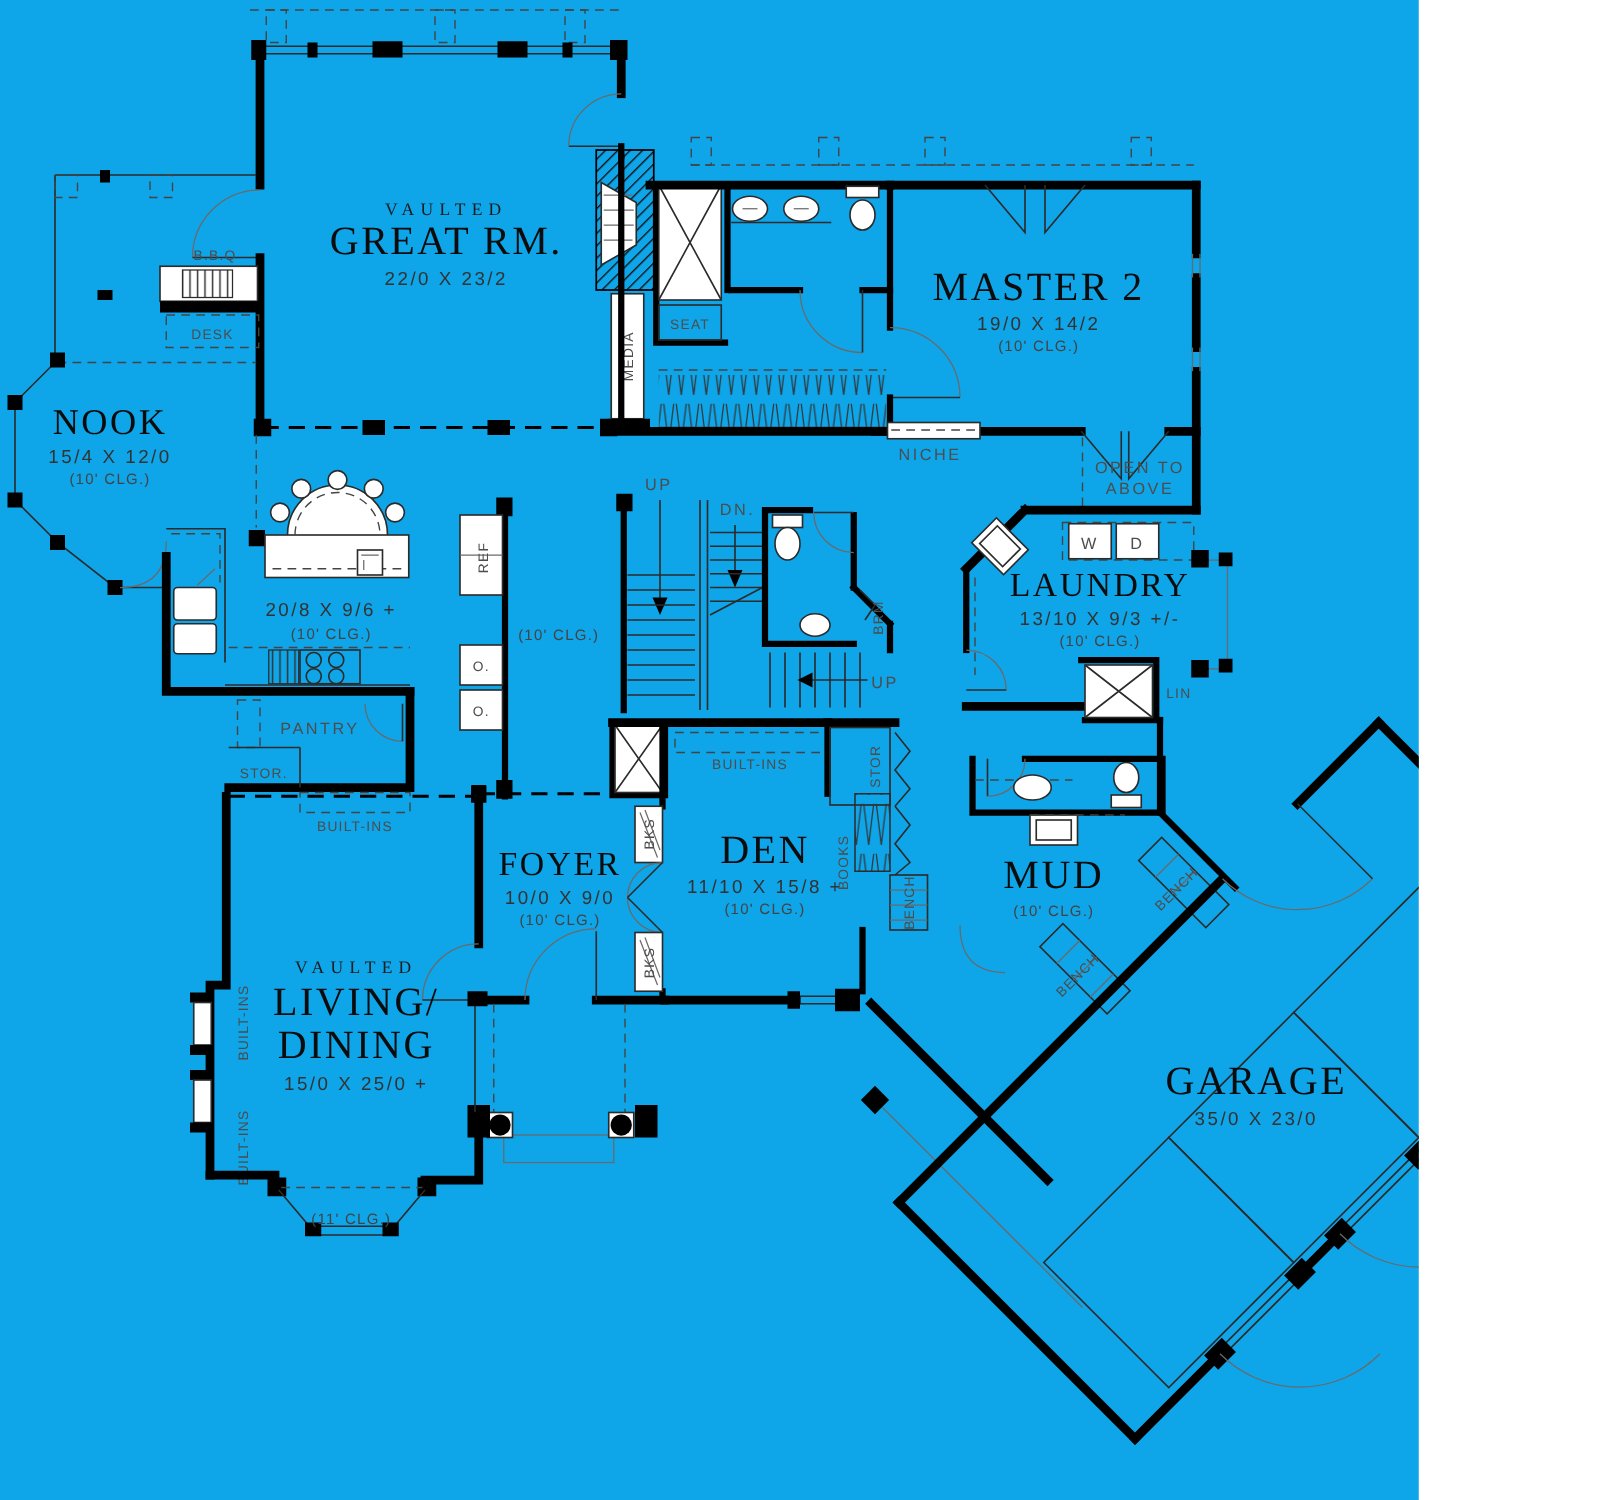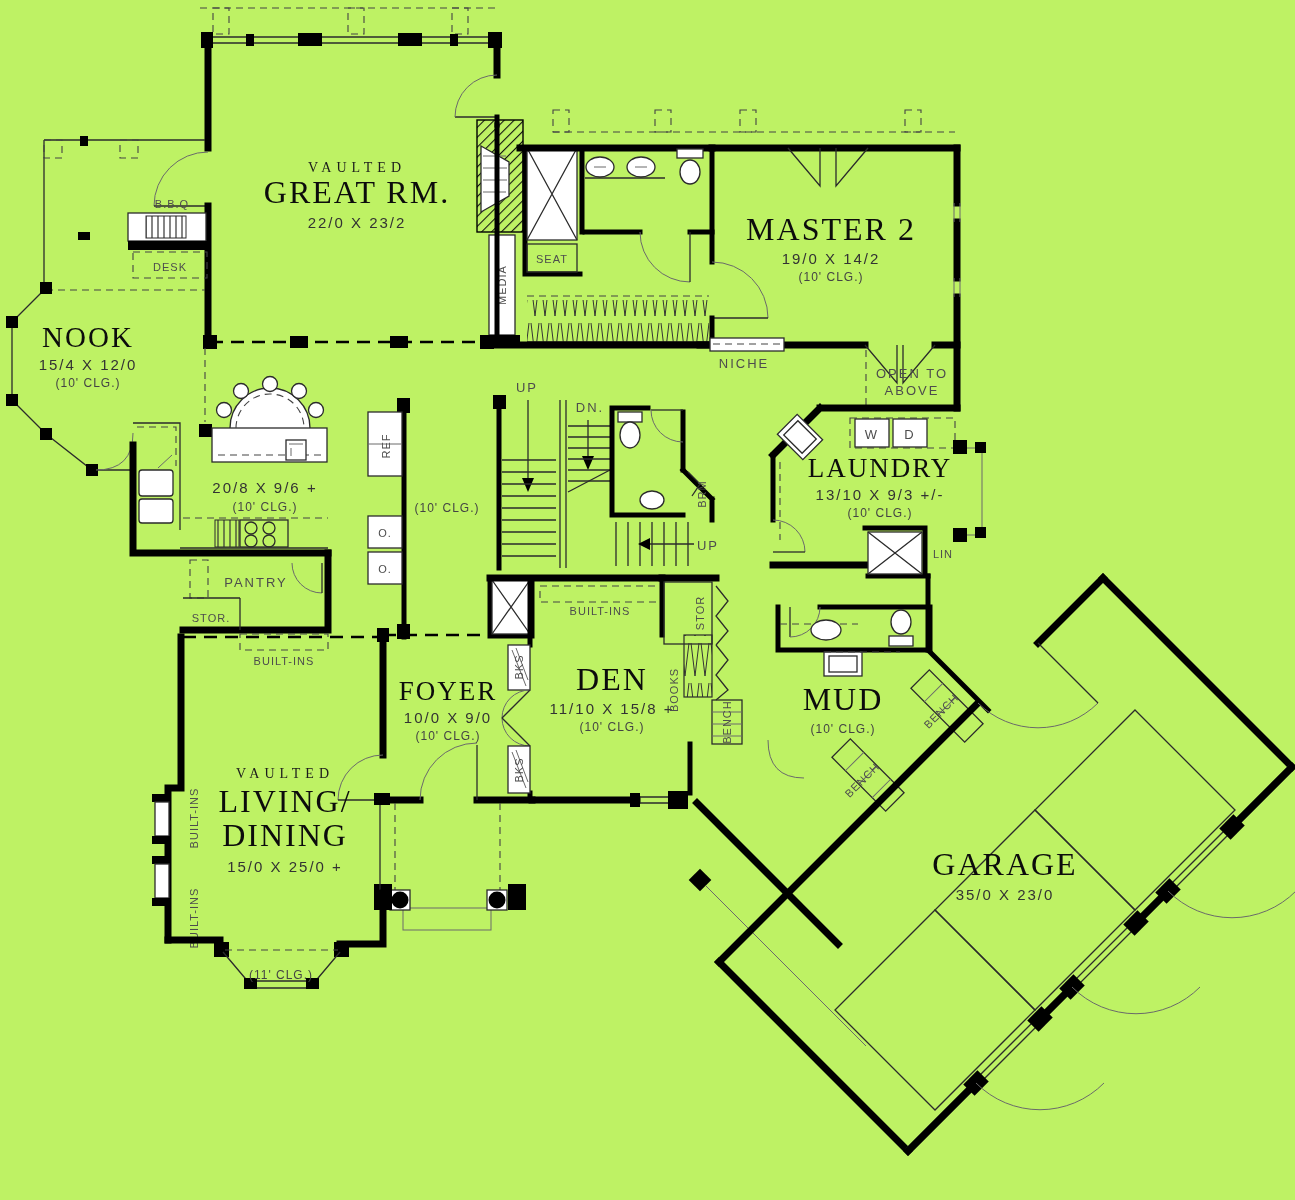--- a/index.html
+++ b/index.html
@@ -1,16 +1,16 @@
 <!DOCTYPE html>
 <html><head>
 <meta charset="utf-8">
 <style>
   html,body{margin:0;padding:0;background:#fff;}
-  .sheet{width:1295px;height:1200px;background:#bef264;position:relative;overflow:hidden;}
+  .sheet{width:1135px;height:1200px;background:#0ea5e9;position:relative;overflow:hidden;}
   svg{display:block;}
   svg text{font-family:"Liberation Sans",sans-serif;fill:#2b2b2b;text-anchor:middle;}
   .rm{font-family:"Liberation Serif",serif;font-size:29px;letter-spacing:2px;fill:#0c0c0c;}
   .rm-lg{font-size:32px;}
   .rm-md{font-size:27px;}
   .vault{font-family:"Liberation Serif",serif;font-size:14px;letter-spacing:5px;fill:#1c1c1c;}
   .dim{font-size:15px;letter-spacing:2px;fill:#333;}
   .clg{font-size:12px;letter-spacing:1px;fill:#444;}
   .lbl{font-size:13px;letter-spacing:2px;fill:#4d4d4d;}
   .lbl-sm{font-size:11px;letter-spacing:1px;fill:#4d4d4d;}

